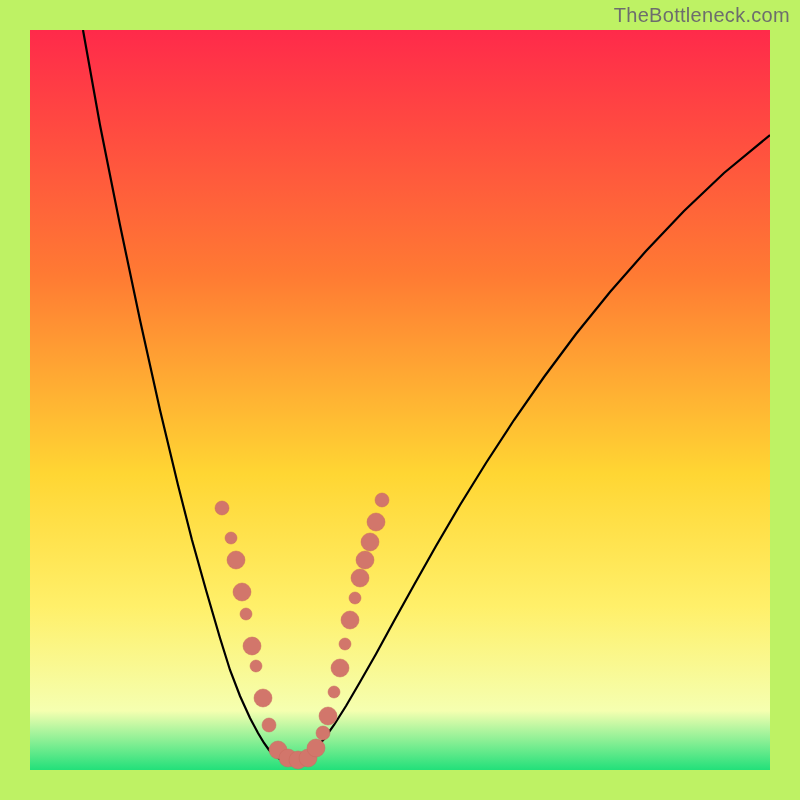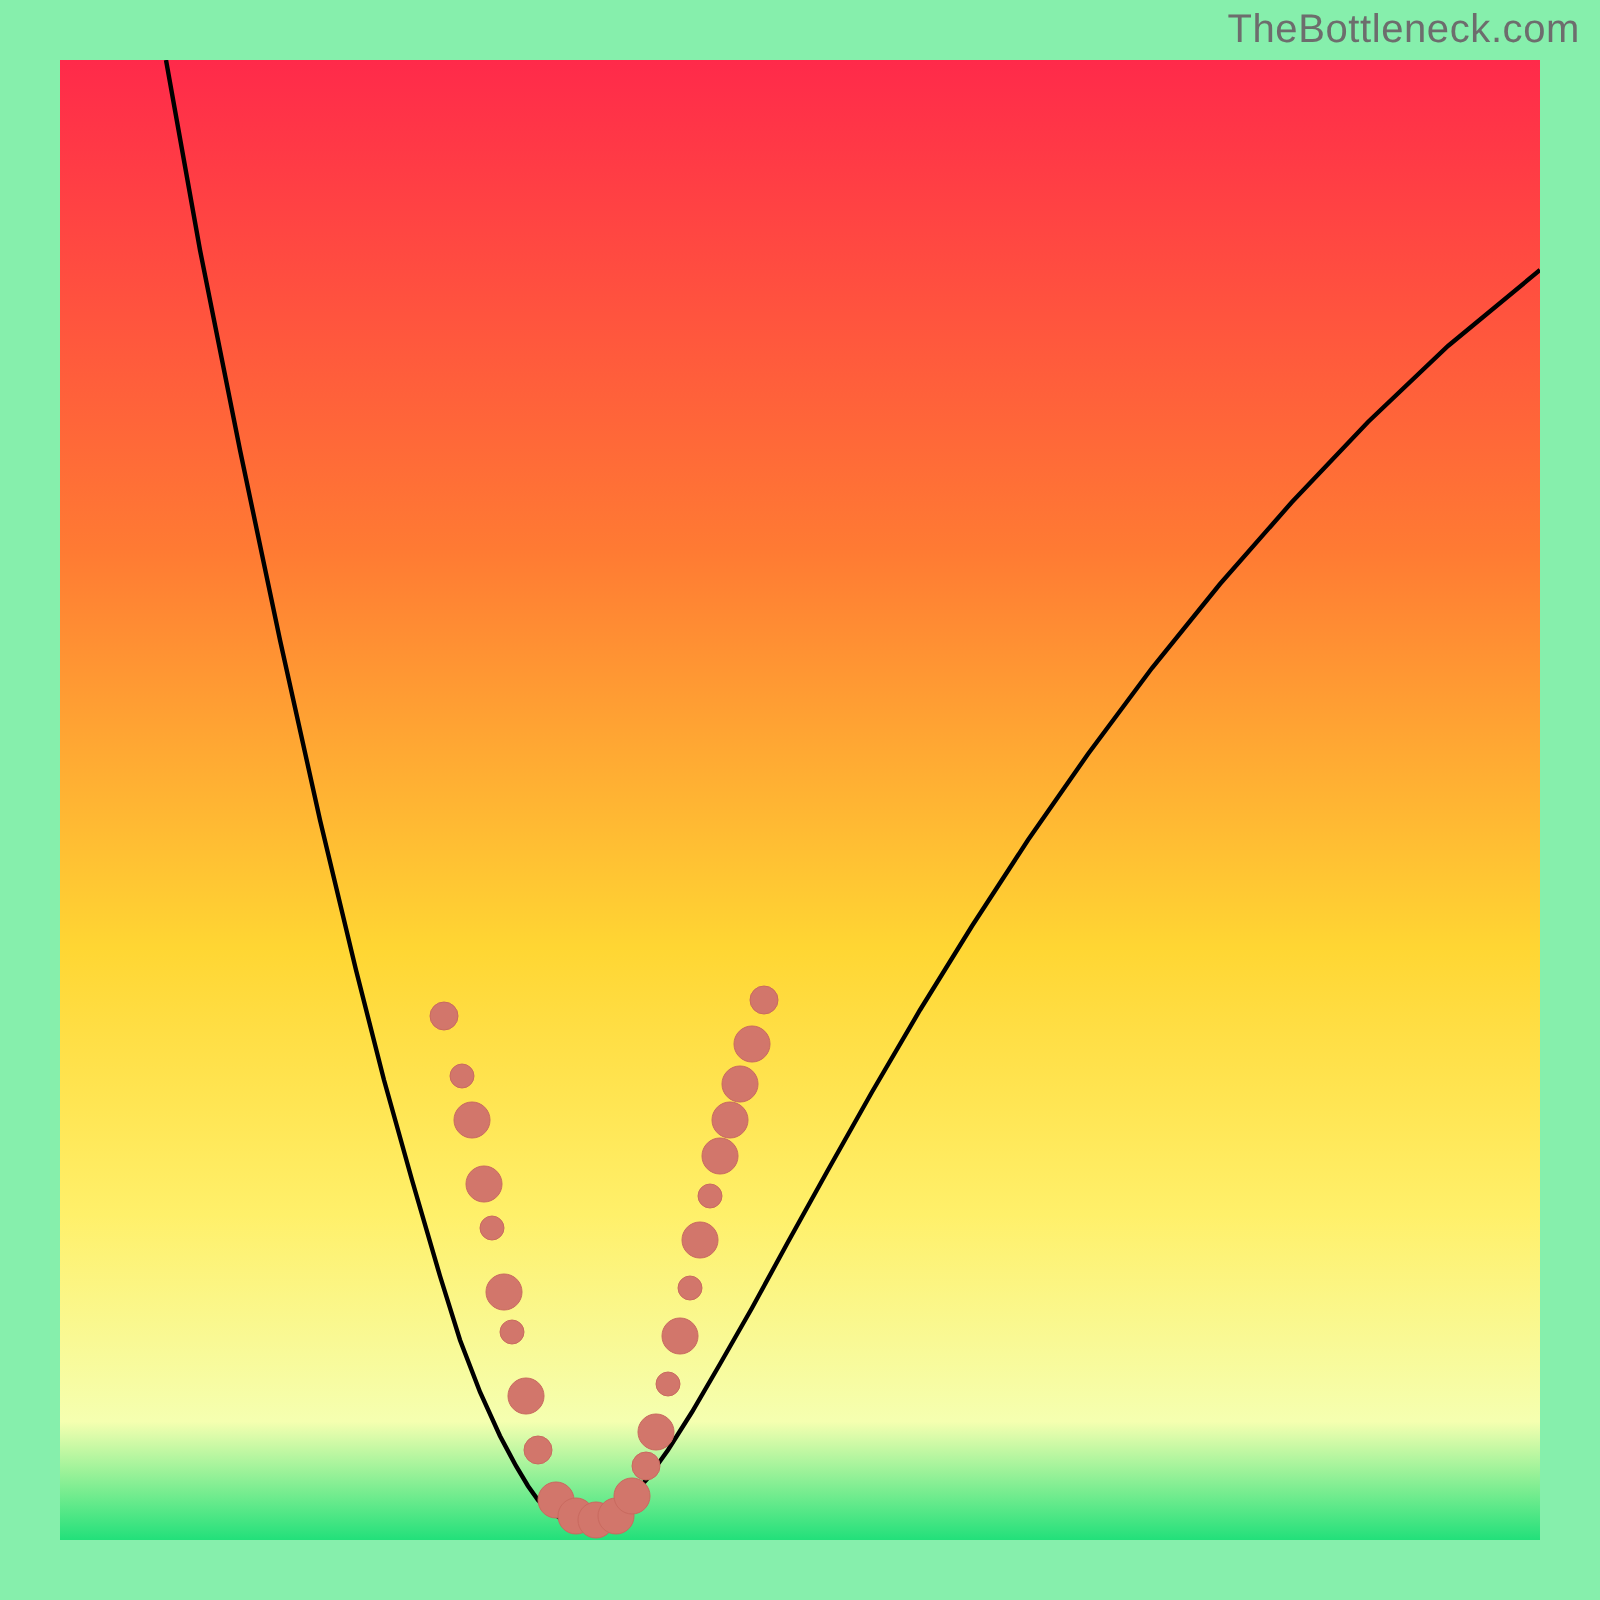--- a/index.html
+++ b/index.html
@@ -6,21 +6,21 @@
     margin: 0;
     padding: 0;
     width: 800px;
     height: 800px;
     overflow: hidden;
     font-family: Arial, Helvetica, sans-serif;
   }
   .outer {
     width: 800px;
     height: 800px;
-    background: #86efac;
+    background: #bef264;
     position: relative;
   }
   .watermark {
     position: absolute;
     top: 4px;
     right: 10px;
     color: #6d6d6d;
     font-size: 20px;
     font-weight: 500;
     z-index: 30;

